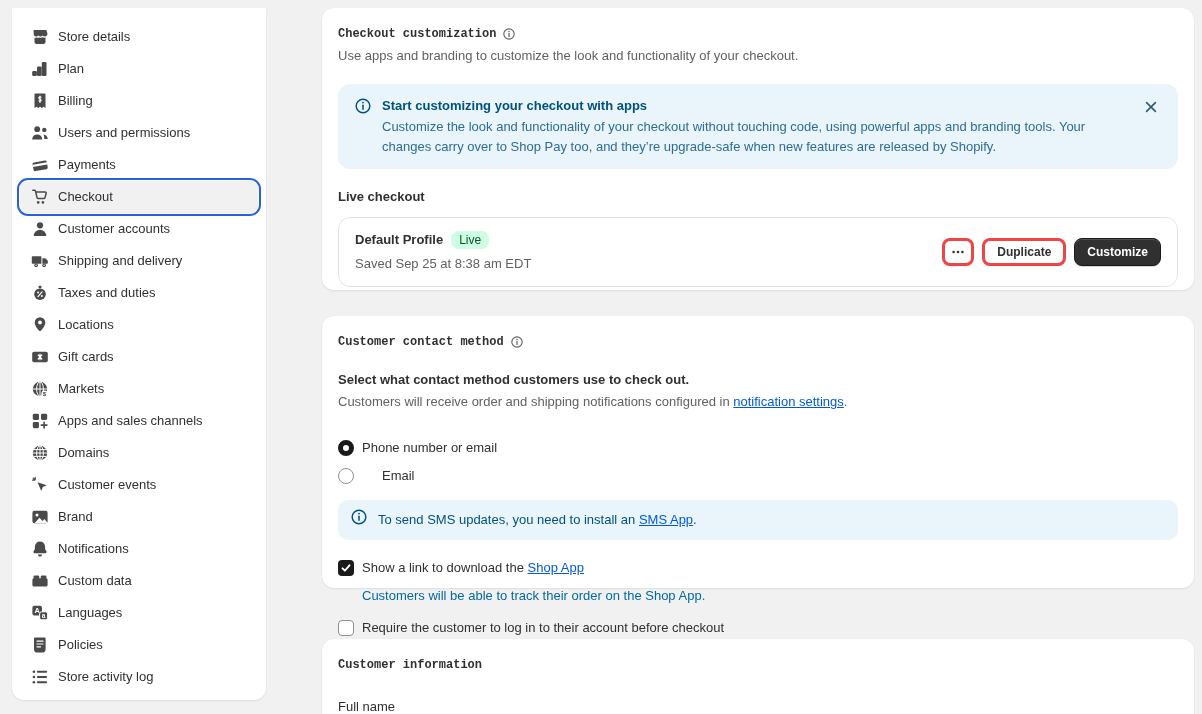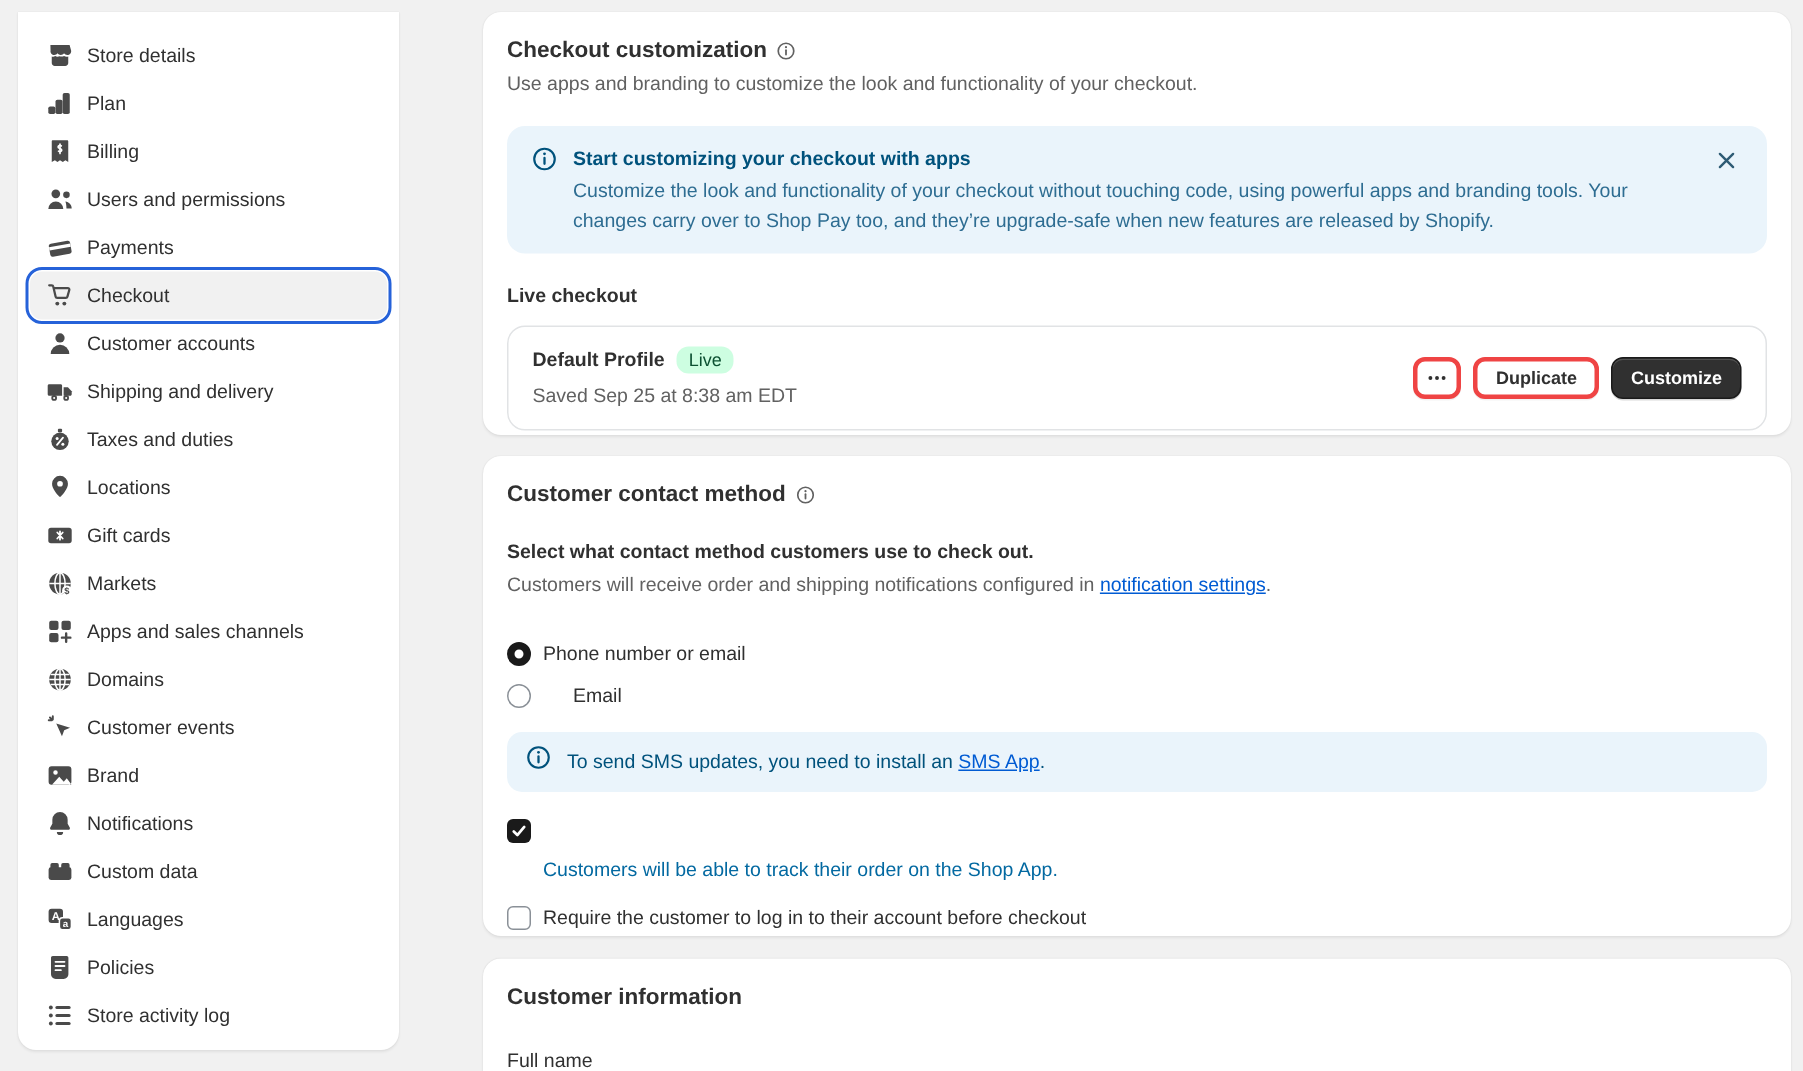--- a/index.html
+++ b/index.html
@@ -27,23 +27,23 @@
     background:#f1f1f1;
     outline:2px solid #2662d9;outline-offset:1px;
   }
   
   .card{
     position:absolute;left:322px;width:872px;background:#fff;border-radius:12px;
     box-shadow:0 1px 2px rgba(0,0,0,.07),0 0 1px rgba(0,0,0,.08);
     padding:16px;box-sizing:border-box;
   }
   #card-checkout-customization{top:8px;height:282px;}
-  #card-customer-contact{top:304px;height:320px;}
+  #card-customer-contact{top:316px;height:272px;}
   #card-customer-information{top:639px;height:90px;}
-  .card h2{font-size:15px;font-weight:700;margin:0;display:inline;}
+  .card h2{font-size:12px;font-weight:700;margin:0;display:inline;font-family:Liberation Mono, monospace;}
   .title-row{display:flex;align-items:center;gap:6px;}
   .subtitle{color:#616161;margin:2px 0 0;}
   
   .banner{
     background:#eaf4fb;border-radius:12px;display:flex;gap:10px;
     padding:12px 16px;margin-top:18px;align-items:flex-start;
   }
   .banner .b-icon{flex:0 0 18px;margin-top:1px;}
   .banner .b-content{flex:1;}
   .banner .b-title{font-weight:700;color:#00527c;}
@@ -405,20 +405,21 @@
     </span>
     <span class="b-text"><span>To send SMS updates, you need to install an </span><a class="link">SMS App</a><span>.</span></span>
   </div>
 
   <div class="choice cb-row1">
     <span class="checkbox on">
       <svg width="12" height="12" viewBox="0 0 12 12">
           <path d="M2.5 6.3l2.4 2.4 4.6-5.4" fill="none" stroke="#fff" stroke-width="1.8" stroke-linecap="round" stroke-linejoin="round"></path>
         </svg>
     </span>
+    <span><span>Show a link to download the </span><a class="link">Shop App</a></span>
   </div>
   <p class="help">Customers will be able to track their order on the Shop App.</p>
 
   <div class="choice cb-row2">
     <span class="checkbox off"></span>
     <span>Require the customer to log in to their account before checkout</span>
   </div>
 </section>
 
 <section class="card" id="card-customer-information">

